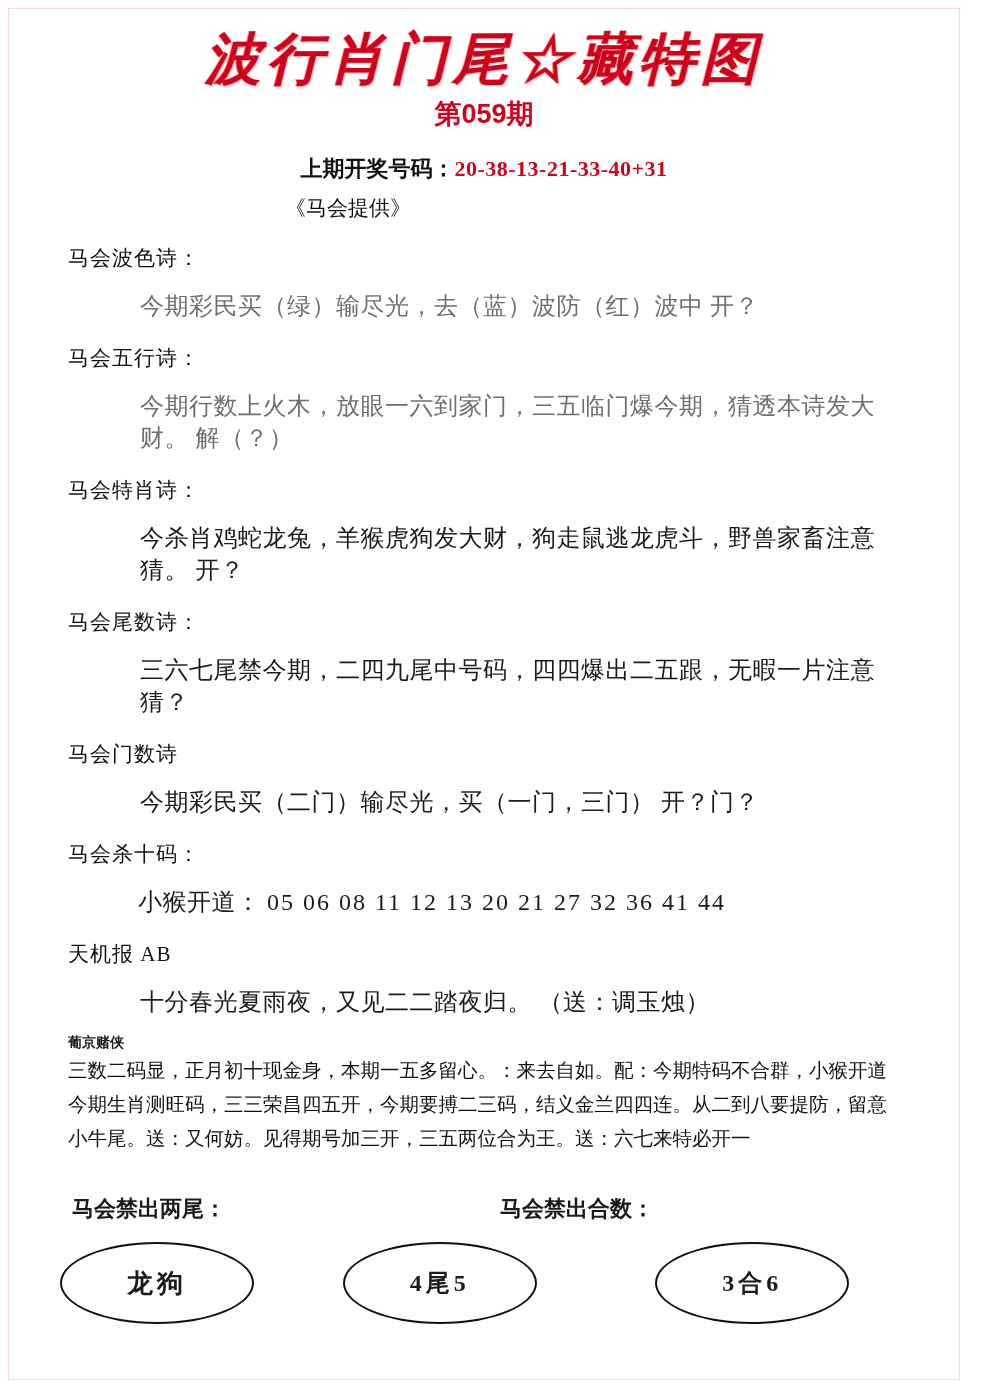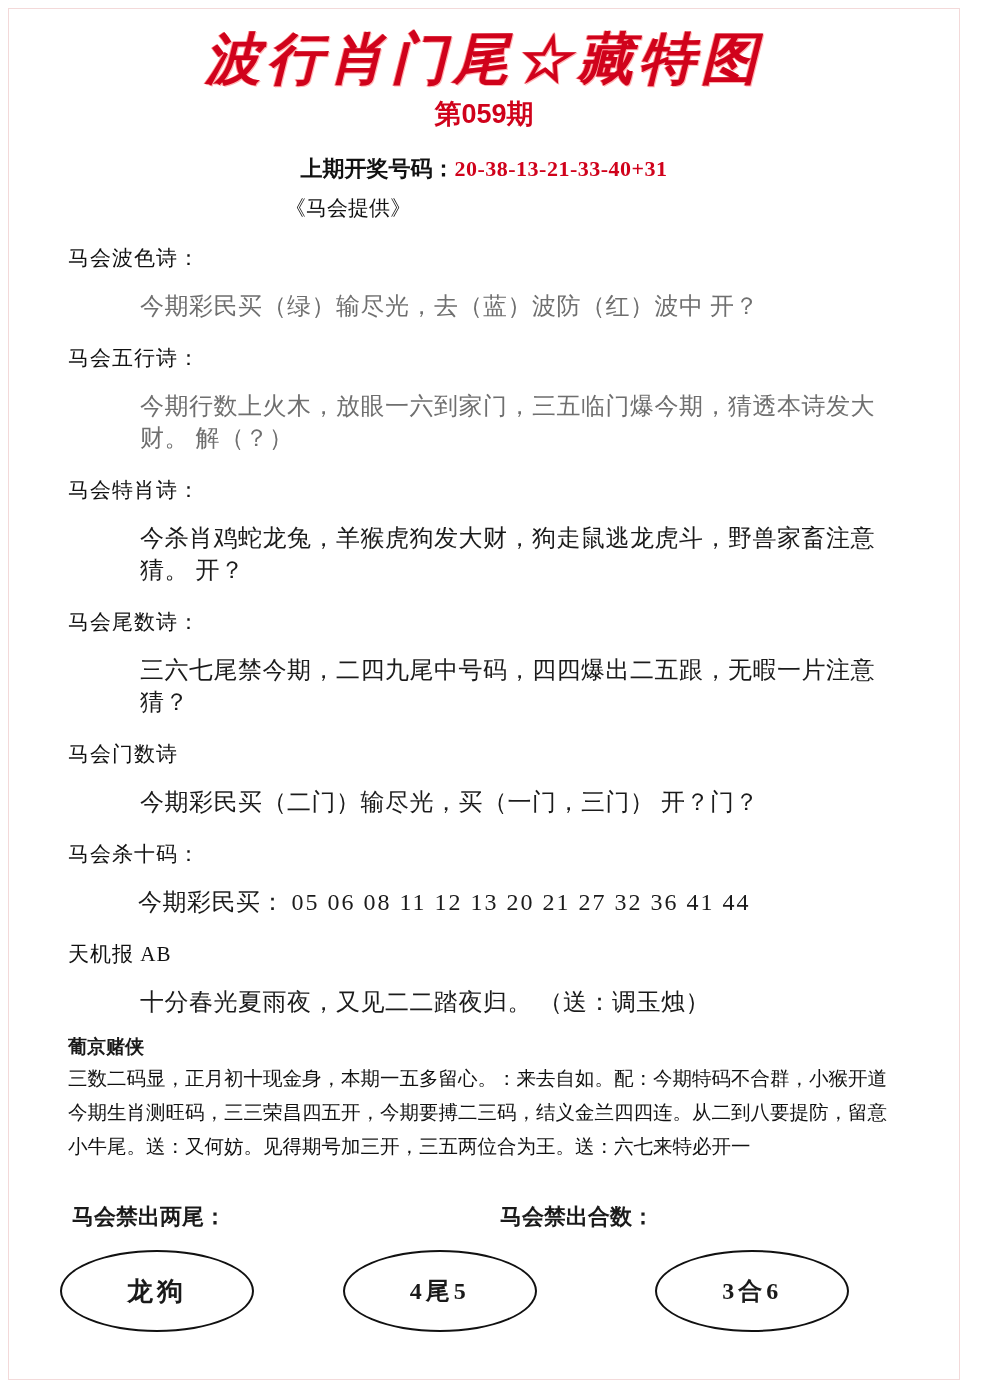--- a/index.html
+++ b/index.html
@@ -97,21 +97,21 @@
   .kill-nums {
     letter-spacing: 2px;
   }
   .block-text {
     font-size: 19.5px;
     line-height: 1.55;
     margin-top: 4px;
     color: #111;
   }
   .block-title {
-    font-size: 19px;
+    font-size: 14px;
     font-weight: bold;
     margin-top: 16px;
   }
   .bottom-labels {
     display: flex;
     margin-top: 40px;
     padding: 0 60px 0 72px;
     font-size: 22px;
     font-weight: bold;
   }
@@ -184,21 +184,21 @@
     <div class="verse">今杀肖鸡蛇龙兔，羊猴虎狗发大财，狗走鼠逃龙虎斗，野兽家畜注意猜。 开？</div>
 
     <div class="heading">马会尾数诗：</div>
     <div class="verse">三六七尾禁今期，二四九尾中号码，四四爆出二五跟，无暇一片注意猜？</div>
 
     <div class="heading">马会门数诗</div>
     <div class="verse">今期彩民买（二门）输尽光，买（一门，三门） 开？门？</div>
 
     <div class="heading">马会杀十码：</div>
     <div class="verse kill">
-      <span>今期彩民买：</span>
+      <span>小猴开道：</span>
       <span class="kill-nums">05 06 08 11 12 13 20 21 27 32 36 41 44</span>
     </div>
 
     <div class="heading">天机报 AB</div>
     <div class="verse">十分春光夏雨夜，又见二二踏夜归。 （送：调玉烛）</div>
 
     <div class="block-title">葡京赌侠</div>
     <div class="block-text">三数二码显，正月初十现金身，本期一五多留心。：来去自如。配：今期特码不合群，小猴开道</div>
     <div class="block-text">今期生肖测旺码，三三荣昌四五开，今期要搏二三码，结义金兰四四连。从二到八要提防，留意</div>
     <div class="block-text">小牛尾。送：又何妨。见得期号加三开，三五两位合为王。送：六七来特必开一</div>

